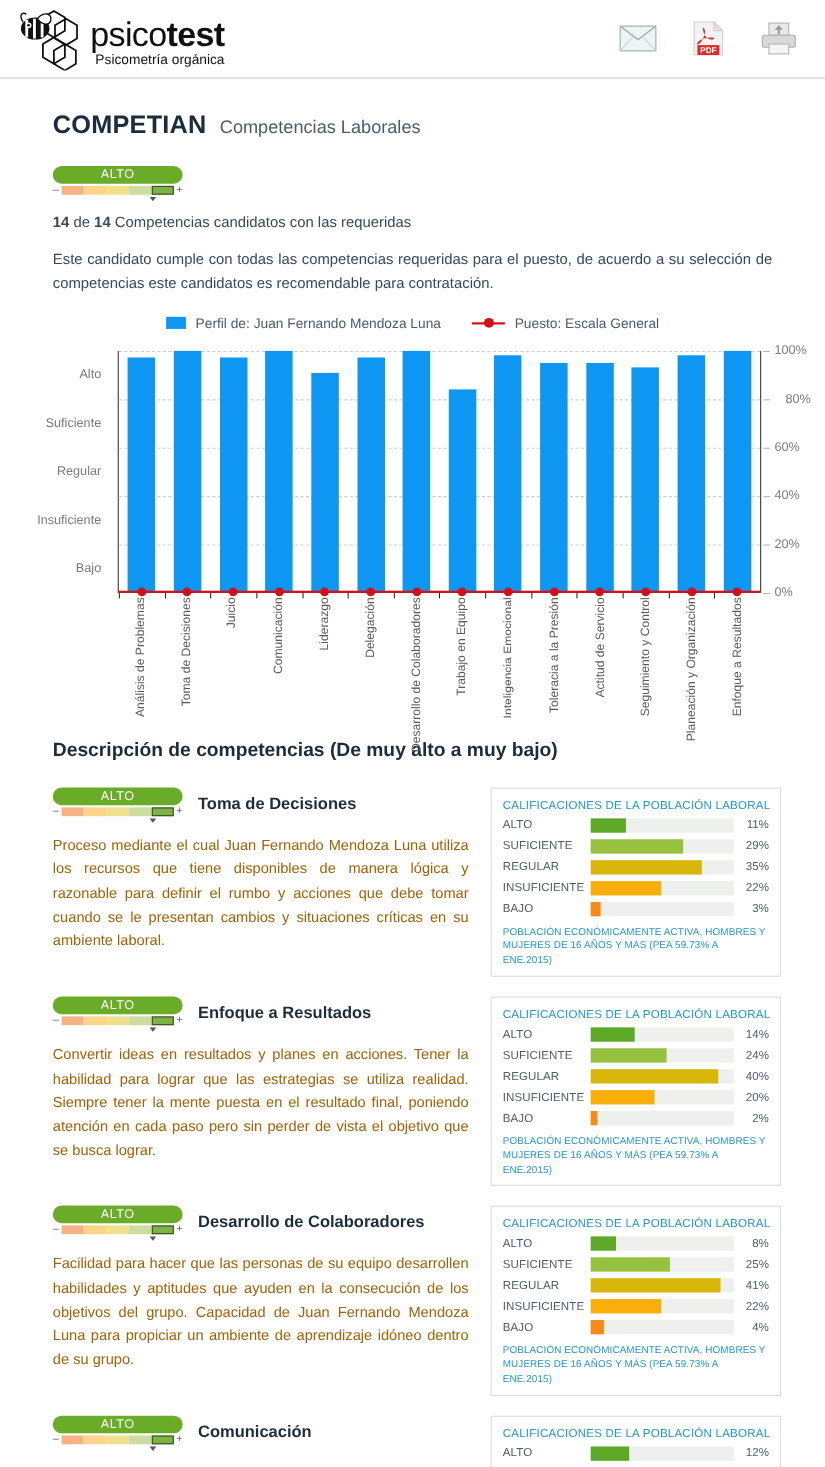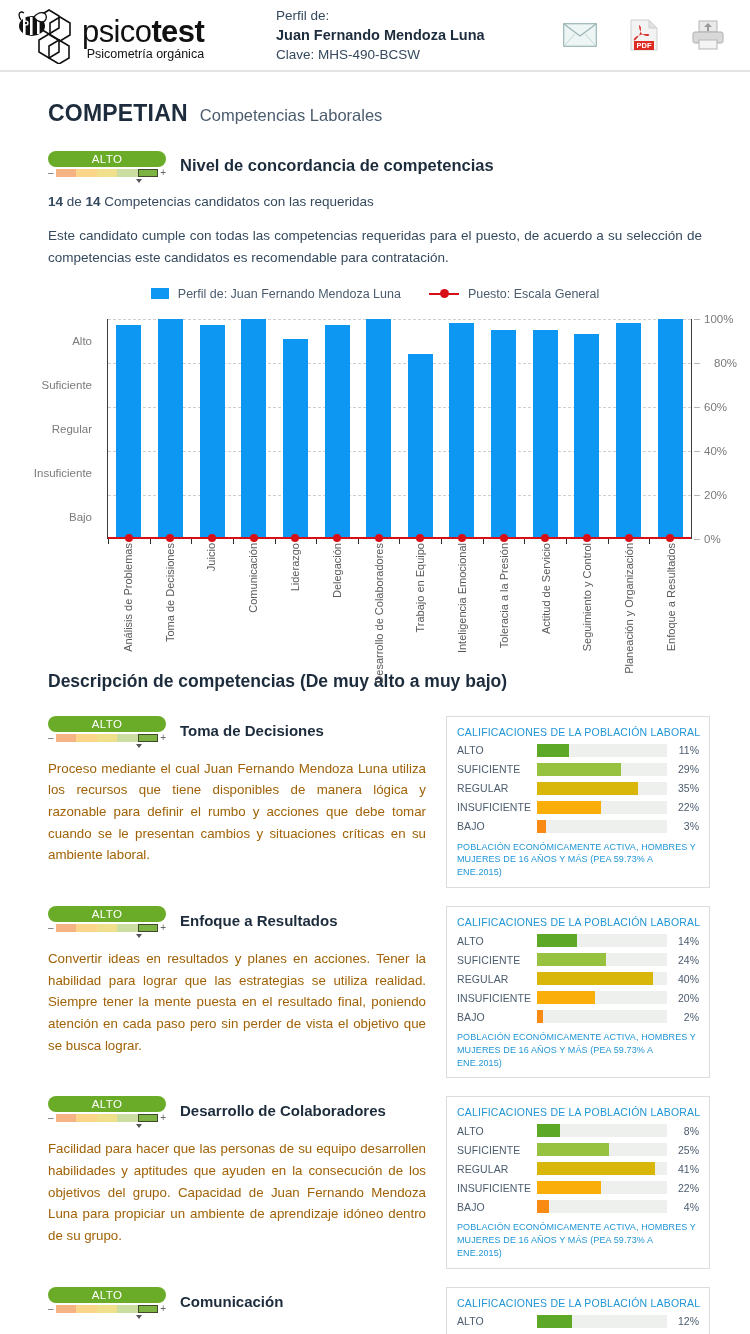--- a/index.html
+++ b/index.html
@@ -187,25 +187,20 @@
       </g>
     </svg>
     <div class="logo-text">
       <div class="logo-word">
         <span class="thin">psico</span><b>test</b>
       </div>
       <div class="logo-tag">Psicometría orgánica</div>
     </div>
   </div>
 
-  <div class="profile">
-    <div>Perfil de:</div>
-    <div class="name">Juan Fernando Mendoza Luna</div>
-    <div>Clave: MHS-490-BCSW</div>
-  </div>
 
   <div class="header-actions">
     <div class="icon-btn">
       <svg width="34" height="24" viewBox="0 0 34 24">
         <rect x="0.7" y="0.7" width="32.6" height="22.6" fill="#eef5f5" stroke="#9ab5b5" stroke-width="1.2"></rect>
         <path d="M1 1 L17 13 L33 1" fill="none" stroke="#9ab5b5" stroke-width="1.2"></path>
         <path d="M1 23 L12 11 M33 23 L22 11" fill="none" stroke="#c3d6d6" stroke-width="1"></path>
       </svg>
     </div>
     <div class="icon-btn">
@@ -242,21 +237,20 @@
         <span class="scale-seg" style="background: rgb(245, 179, 132);"></span>
         <span class="scale-seg" style="background: rgb(251, 214, 138);"></span>
         <span class="scale-seg" style="background: rgb(240, 224, 140);"></span>
         <span class="scale-seg" style="background: rgb(203, 221, 160);"></span>
         <span class="scale-seg active" style="background: rgb(124, 179, 66);"></span>
       </span>
       <span>+</span>
     </div>
   <span class="scale-caret" style="left: 88px;"></span>
     </div>
-  <div class="concord-title">Nivel de concordancia de competencias</div>
 </div>
 
 <div class="concord-count">
   <b>14</b><span> de </span><b>14</b><span> Competencias candidatos con las requeridas</span>
 </div>
 
 <div class="concord-para">Este candidato cumple con todas las competencias requeridas para el puesto, de acuerdo a su selección de competencias este candidatos es recomendable para contratación.</div>
 
 <div class="chart-block">
   <div class="legend">

